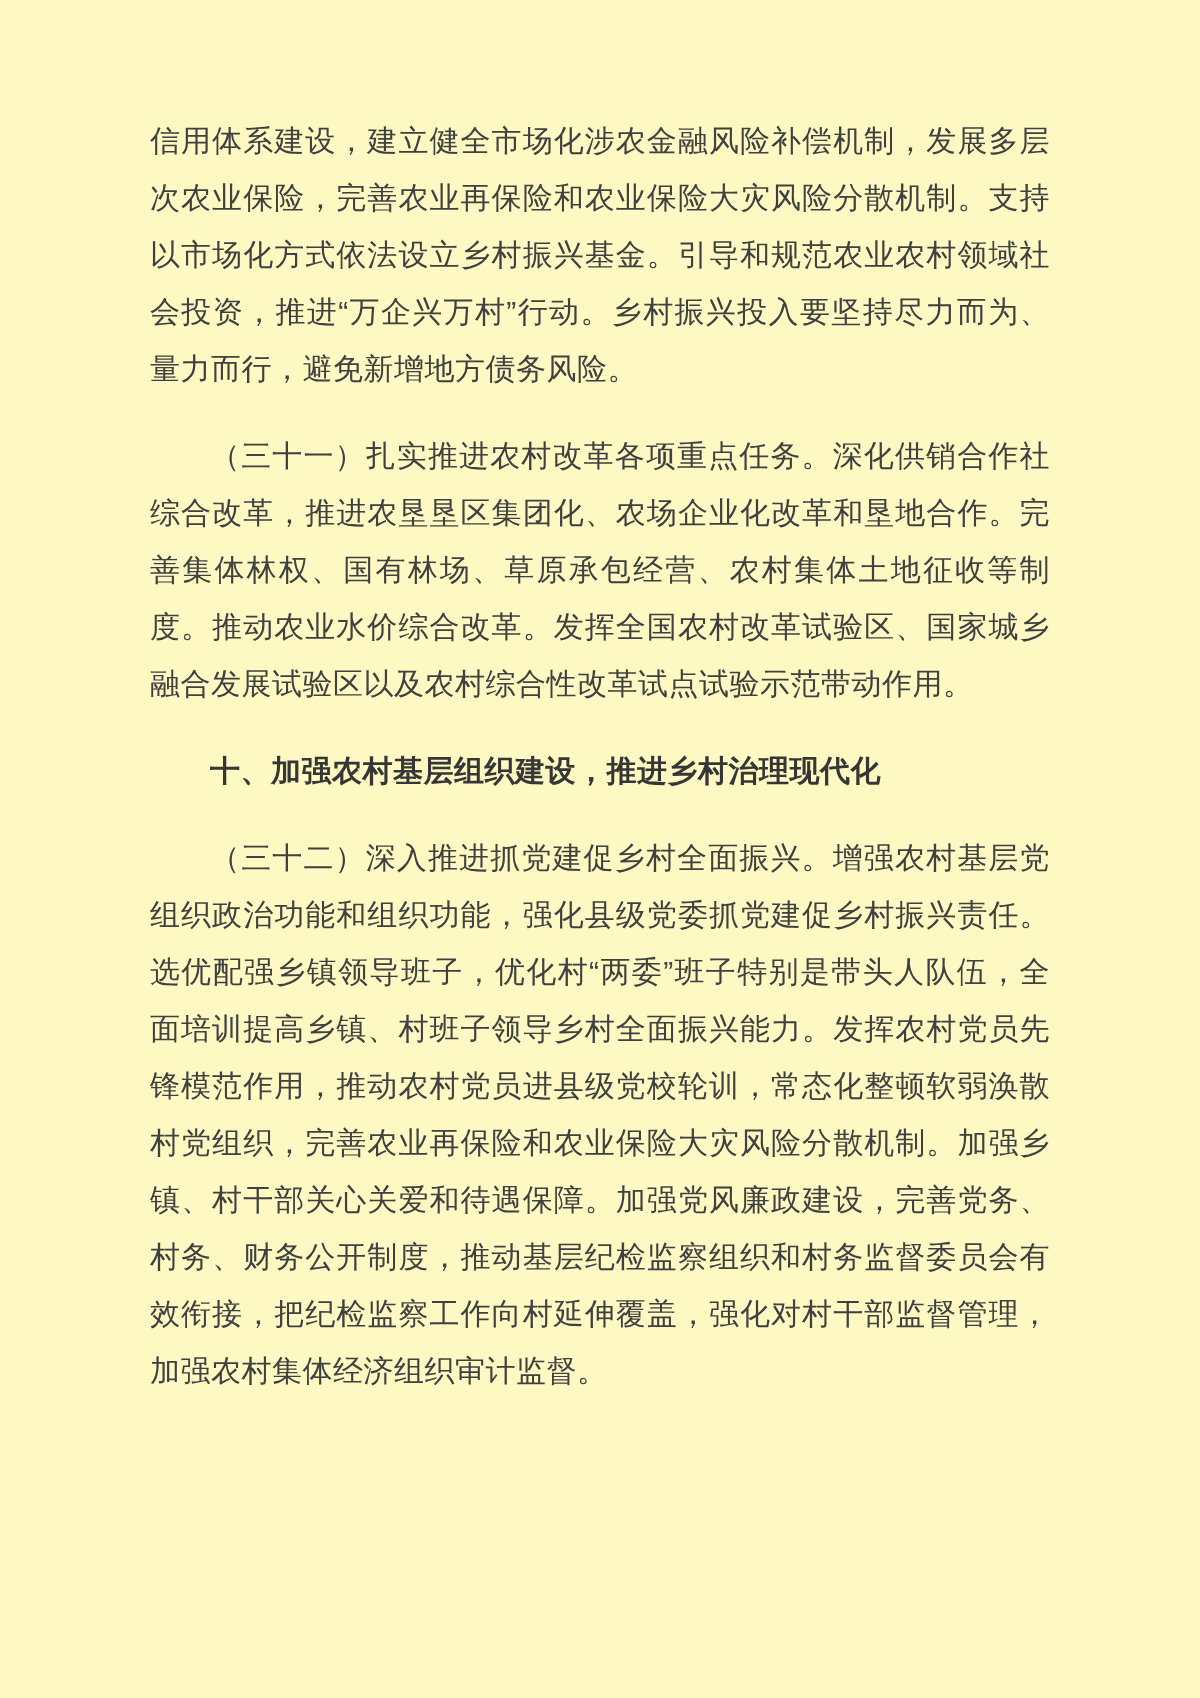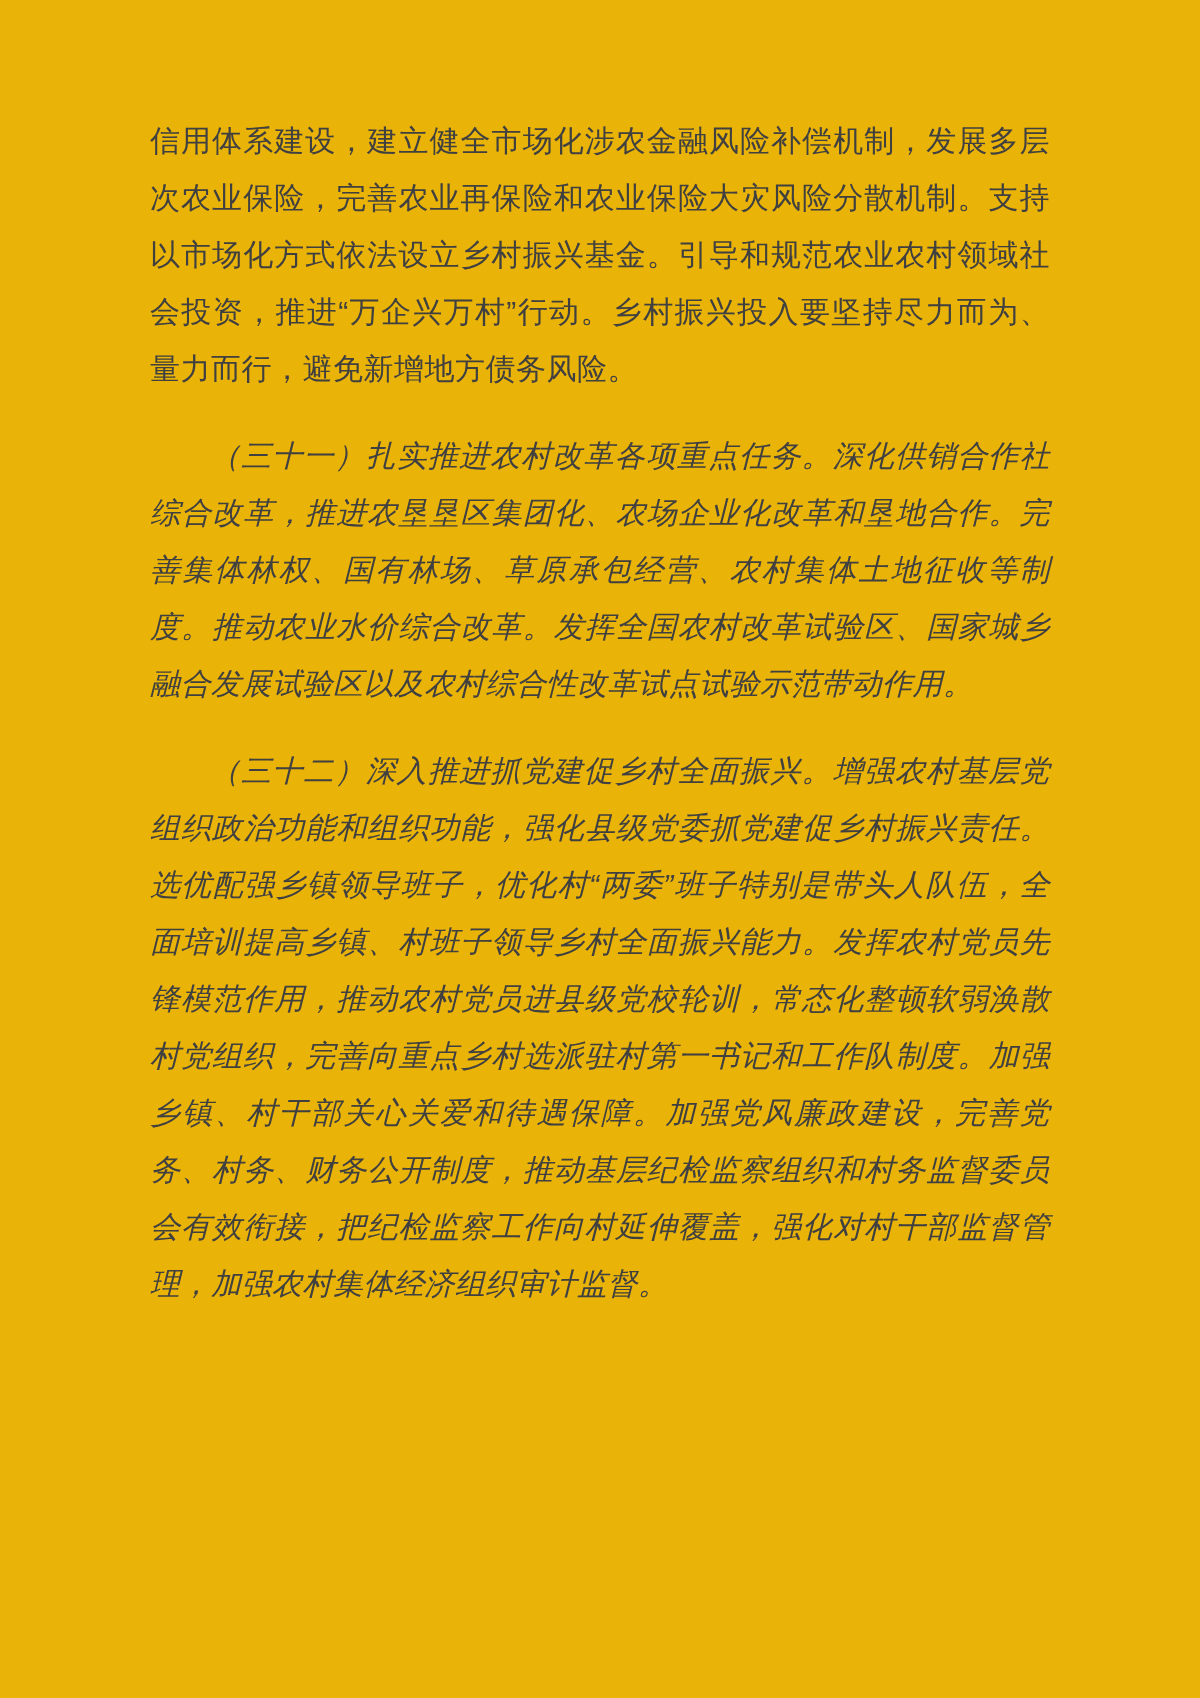--- a/index.html
+++ b/index.html
@@ -5,50 +5,50 @@
   html, body {
     margin: 0;
     padding: 0;
     background: #ffffff;
   }
   .page {
     position: relative;
     width: 1200px;
     min-height: 1698px;
     margin: 0 auto;
-    background: #eab308;
+    background: #fef9c3;
     box-sizing: border-box;
     padding: 112px 150px 60px 150px;
     font-family: "Liberation Sans", "DejaVu Sans", sans-serif;
     color: #404040;
     overflow: hidden;
   }
   .doc p {
     font-size: 30px;
     line-height: 57px;
     margin: 0 0 30px 0;
     text-align: justify;
     letter-spacing: 0.5px;
     word-break: break-all;
   }
   .doc p:last-child {
     margin-bottom: 0;
   }
   .doc p.indent {
     text-indent: 2em;
-    font-style: italic;
   }
   .doc p.heading {
     font-weight: bold;
     color: #363636;
     text-align: left;
   }
 </style>
 </head>
 <body>
 
 <div class="page">
   <div class="doc">
     <p class="body-par">信用体系建设，建立健全市场化涉农金融风险补偿机制，发展多层次农业保险，完善农业再保险和农业保险大灾风险分散机制。支持以市场化方式依法设立乡村振兴基金。引导和规范农业农村领域社会投资，推进“万企兴万村”行动。乡村振兴投入要坚持尽力而为、量力而行，避免新增地方债务风险。</p>
     <p class="body-par indent">（三十一）扎实推进农村改革各项重点任务。深化供销合作社综合改革，推进农垦垦区集团化、农场企业化改革和垦地合作。完善集体林权、国有林场、草原承包经营、农村集体土地征收等制度。推动农业水价综合改革。发挥全国农村改革试验区、国家城乡融合发展试验区以及农村综合性改革试点试验示范带动作用。</p>
-    <p class="body-par indent">（三十二）深入推进抓党建促乡村全面振兴。增强农村基层党组织政治功能和组织功能，强化县级党委抓党建促乡村振兴责任。选优配强乡镇领导班子，优化村“两委”班子特别是带头人队伍，全面培训提高乡镇、村班子领导乡村全面振兴能力。发挥农村党员先锋模范作用，推动农村党员进县级党校轮训，常态化整顿软弱涣散村党组织，完善向重点乡村选派驻村第一书记和工作队制度。加强乡镇、村干部关心关爱和待遇保障。加强党风廉政建设，完善党务、村务、财务公开制度，推动基层纪检监察组织和村务监督委员会有效衔接，把纪检监察工作向村延伸覆盖，强化对村干部监督管理，加强农村集体经济组织审计监督。</p>
+    <p class="heading indent">十、加强农村基层组织建设，推进乡村治理现代化</p>
+    <p class="body-par indent">（三十二）深入推进抓党建促乡村全面振兴。增强农村基层党组织政治功能和组织功能，强化县级党委抓党建促乡村振兴责任。选优配强乡镇领导班子，优化村“两委”班子特别是带头人队伍，全面培训提高乡镇、村班子领导乡村全面振兴能力。发挥农村党员先锋模范作用，推动农村党员进县级党校轮训，常态化整顿软弱涣散村党组织，完善农业再保险和农业保险大灾风险分散机制。加强乡镇、村干部关心关爱和待遇保障。加强党风廉政建设，完善党务、村务、财务公开制度，推动基层纪检监察组织和村务监督委员会有效衔接，把纪检监察工作向村延伸覆盖，强化对村干部监督管理，加强农村集体经济组织审计监督。</p>
   </div>
 </div>
 
 </body></html>

